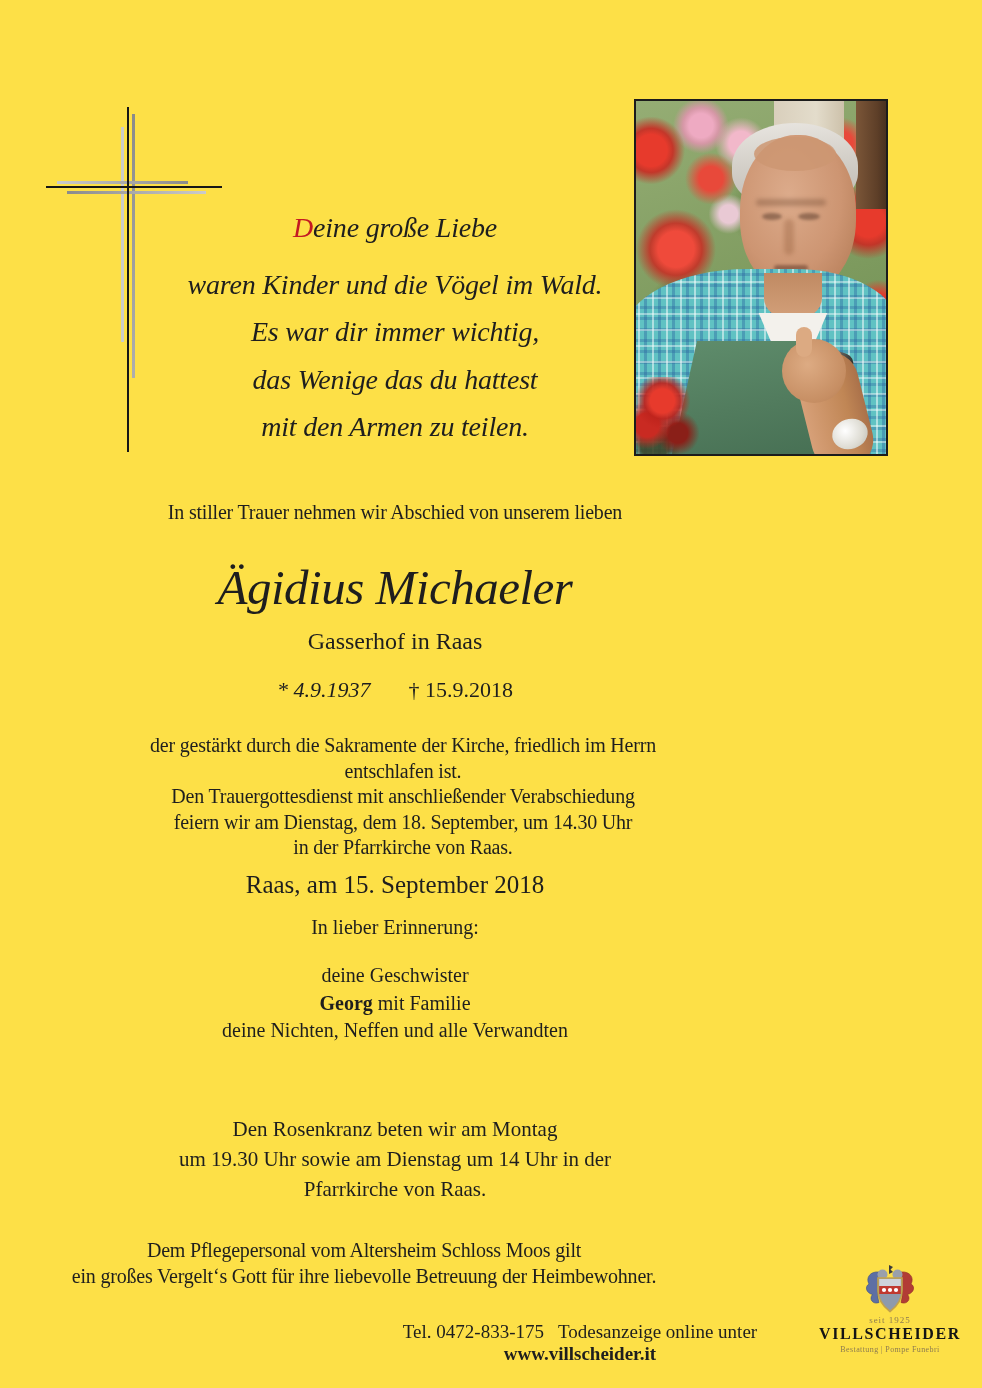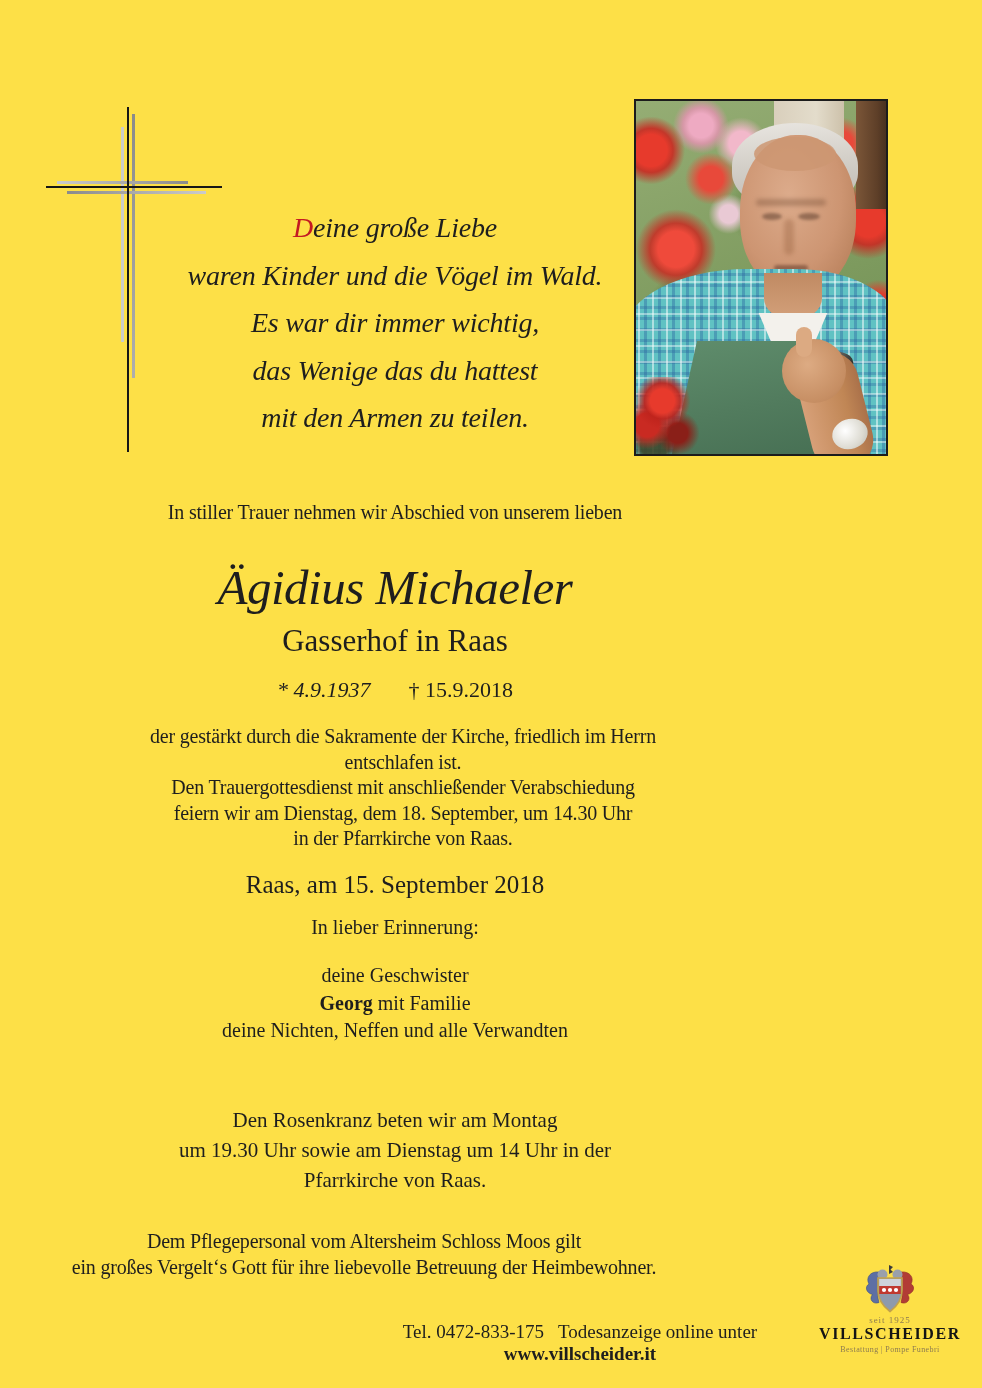--- a/index.html
+++ b/index.html
@@ -6,21 +6,21 @@
   #page{
     position:relative;
     width:982px;height:1388px;
     background:#fde047;
     font-family:"Liberation Serif", serif;
     color:#1e1e1e;
     overflow:hidden;
   }
   .abs{position:absolute;}
   .center{text-align:center;}
-  .preline{white-space:pre-line;}
+  .preline{white-space:pre-line;margin-top:9px;}
 
   
   .cross-v-black{left:127px;top:107px;width:2px;height:345px;background:#161616;}
   .cross-v-dark {left:132px;top:114px;width:3px;height:264px;background:linear-gradient(#8b8b8b,#aeaeae);}
   .cross-v-light{left:121px;top:127px;width:3px;height:215px;background:#cbcbcb;}
   .cross-h-black{left:46px;top:186px;width:176px;height:2px;background:#161616;}
   .cross-h-dark {left:57px;top:181px;width:131px;height:3px;background:linear-gradient(90deg,#cbcbcb,#8b8b8b);}
   .cross-h-light{left:67px;top:191px;width:139px;height:3px;background:linear-gradient(90deg,#8b8b8b,#cbcbcb);}
 
   
@@ -108,21 +108,21 @@
     background-color:transparent;
     background-image:
       radial-gradient(circle at 40% 30%, #e73a2c 0 12px, rgba(190,35,28,.9) 18px, transparent 28px),
       radial-gradient(circle at 20% 60%, #c92a22 0 12px, transparent 24px),
       radial-gradient(circle at 60% 70%, #8a1f18 0 10px, transparent 22px),
       radial-gradient(circle at 30% 85%, rgba(60,70,40,.9) 0 14px, transparent 26px);}
 
   
   .intro{left:100px;top:501px;width:590px;font-size:20px;letter-spacing:-0.2px;}
   .name{left:100px;top:558px;width:590px;font-size:49px;font-style:italic;line-height:60px;letter-spacing:-0.5px;}
-  .residence{left:100px;top:625px;width:590px;font-size:31px;line-height:32px;}
+  .residence{left:100px;top:625px;width:590px;font-size:24px;line-height:32px;}
   .dates{left:100px;top:677px;width:590px;font-size:22px;line-height:26px;}
   .dates .birth{margin-right:38px;font-style:italic;}
   .announce{left:108px;top:724px;width:590px;font-size:20px;line-height:25.5px;letter-spacing:-0.2px;}
   .dateline{left:100px;top:871px;width:590px;font-size:25px;}
   .remember{left:100px;top:916px;width:590px;font-size:20px;}
   .mourners{left:100px;top:962px;width:590px;font-size:20px;line-height:27.5px;}
   .mourners b{font-weight:bold;}
   .rosary{left:100px;top:1105px;width:590px;font-size:21px;line-height:30px;}
   .thanks{left:69px;top:1228px;width:590px;font-size:20px;line-height:26px;letter-spacing:-0.2px;}
   .footerline{left:350px;top:1321px;width:460px;font-size:19px;}

